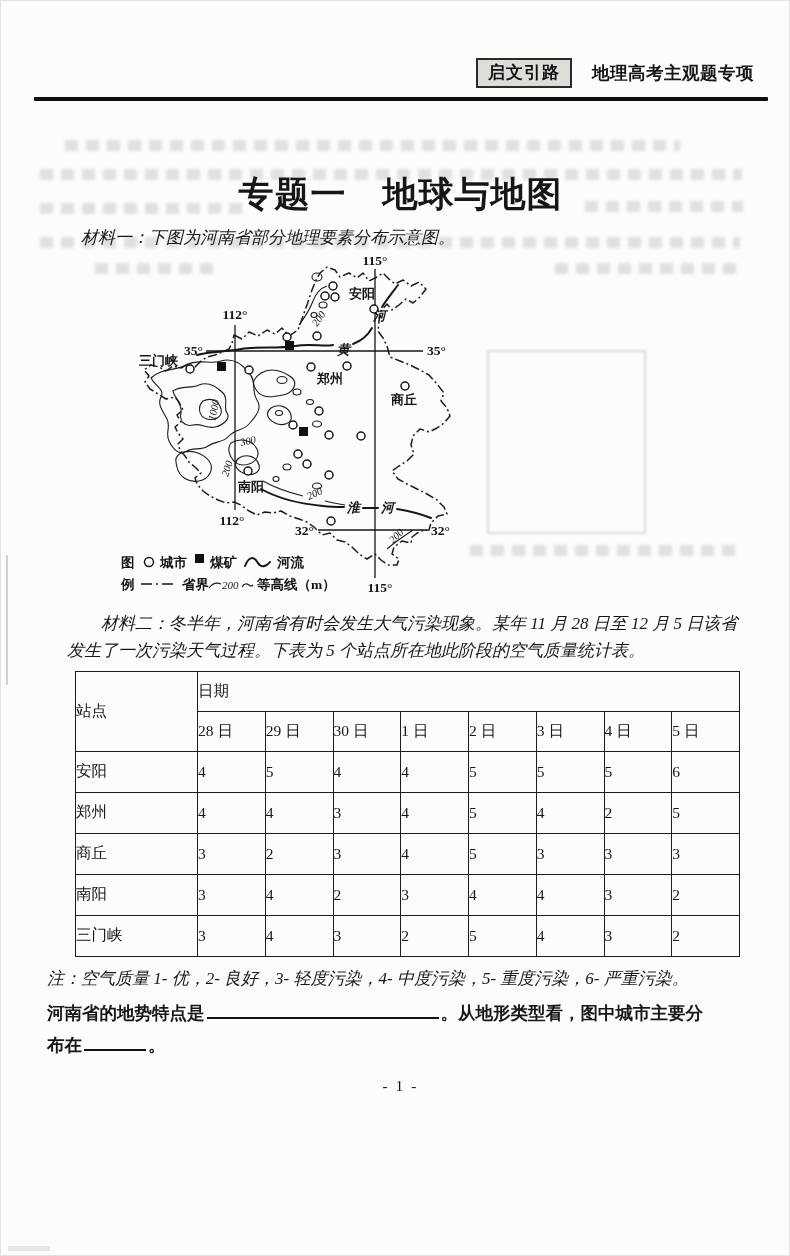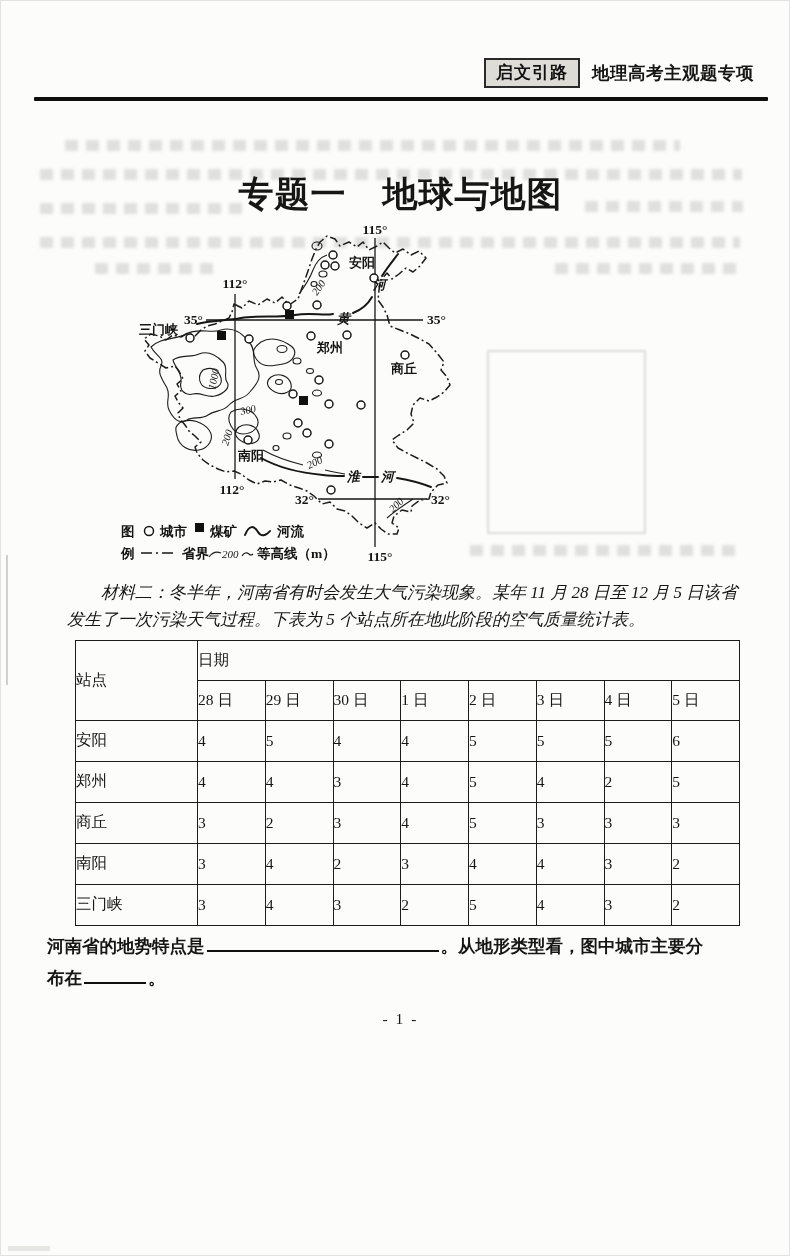--- a/index.html
+++ b/index.html
@@ -4,21 +4,21 @@
 <style>
   html,body{margin:0;padding:0;}
   .page{
     position:relative;width:790px;height:1256px;overflow:hidden;
     background:#fcfcfa;color:#161616;
     font-family:"Liberation Serif","DejaVu Serif",serif;
     box-shadow:inset 0 0 0 1px #e3e2de;
   }
   .content{position:relative;padding:0 36px 0 47px;}
   
-  .hdr{display:flex;justify-content:flex-end;align-items:center;gap:12px;padding-top:58px;}
+  .hdr{display:flex;justify-content:flex-end;align-items:center;gap:20px;padding-top:58px;}
   .brand-box{
     border:2px solid #2a2a2a;background:#dedcd7;color:#101010;
     font-family:"Liberation Sans","DejaVu Sans",sans-serif;
     font-weight:bold;font-size:17px;padding:1px 10px 2px;letter-spacing:1px;
   }
   .series{font-family:"Liberation Sans","DejaVu Sans",sans-serif;font-weight:bold;font-size:17.5px;letter-spacing:.5px;}
   .hdr-rule{height:4px;background:#0e0e0e;margin:9px -14px 0 -13px;border-radius:1px;}
   
   .title{margin-top:70px;text-align:center;font-size:35px;font-weight:bold;letter-spacing:1px;}
   .qline{margin-top:49px;font-size:17px;font-weight:bold;}
@@ -82,20 +82,21 @@
 
     <div class="hdr">
       <span class="brand-box">启文引路</span>
       <span class="series">地理高考主观题专项</span>
     </div>
     <div class="hdr-rule"></div>
 
     <div class="title">专题一　地球与地图</div>
 
 
+    <div class="mat1 kai">材料一：下图为河南省部分地理要素分布示意图。</div>
 
     <div class="mapwrap">
       <svg width="482" height="345" viewBox="0 0 482 345">
 
         <g>
           <line class="grid" x1="264" y1="16" x2="264" y2="325"></line>
           <line class="grid" x1="124" y1="72" x2="124" y2="257"></line>
           <line class="grid" x1="95" y1="98" x2="312" y2="98"></line>
           <line class="grid" x1="207" y1="277" x2="316" y2="277"></line>
         </g>
@@ -313,20 +314,21 @@
         <td>3</td>
         <td>2</td>
         <td>5</td>
         <td>4</td>
         <td>3</td>
         <td>2</td>
       </tr>
     </tbody>
       </table>
 
+    <div class="note kai">注：空气质量 1- 优，2- 良好，3- 轻度污染，4- 中度污染，5- 重度污染，6- 严重污染。</div>
 
     <div class="fillin">
       <span>河南省的地势特点是</span><span class="blank b1"></span><span>。从地形类型看，图中城市主要分</span><br>
       <span>布在</span><span class="blank b2"></span><span>。</span>
     </div>
 
     <div class="footer">- 1 -</div>
 
   </div>
 </div>

